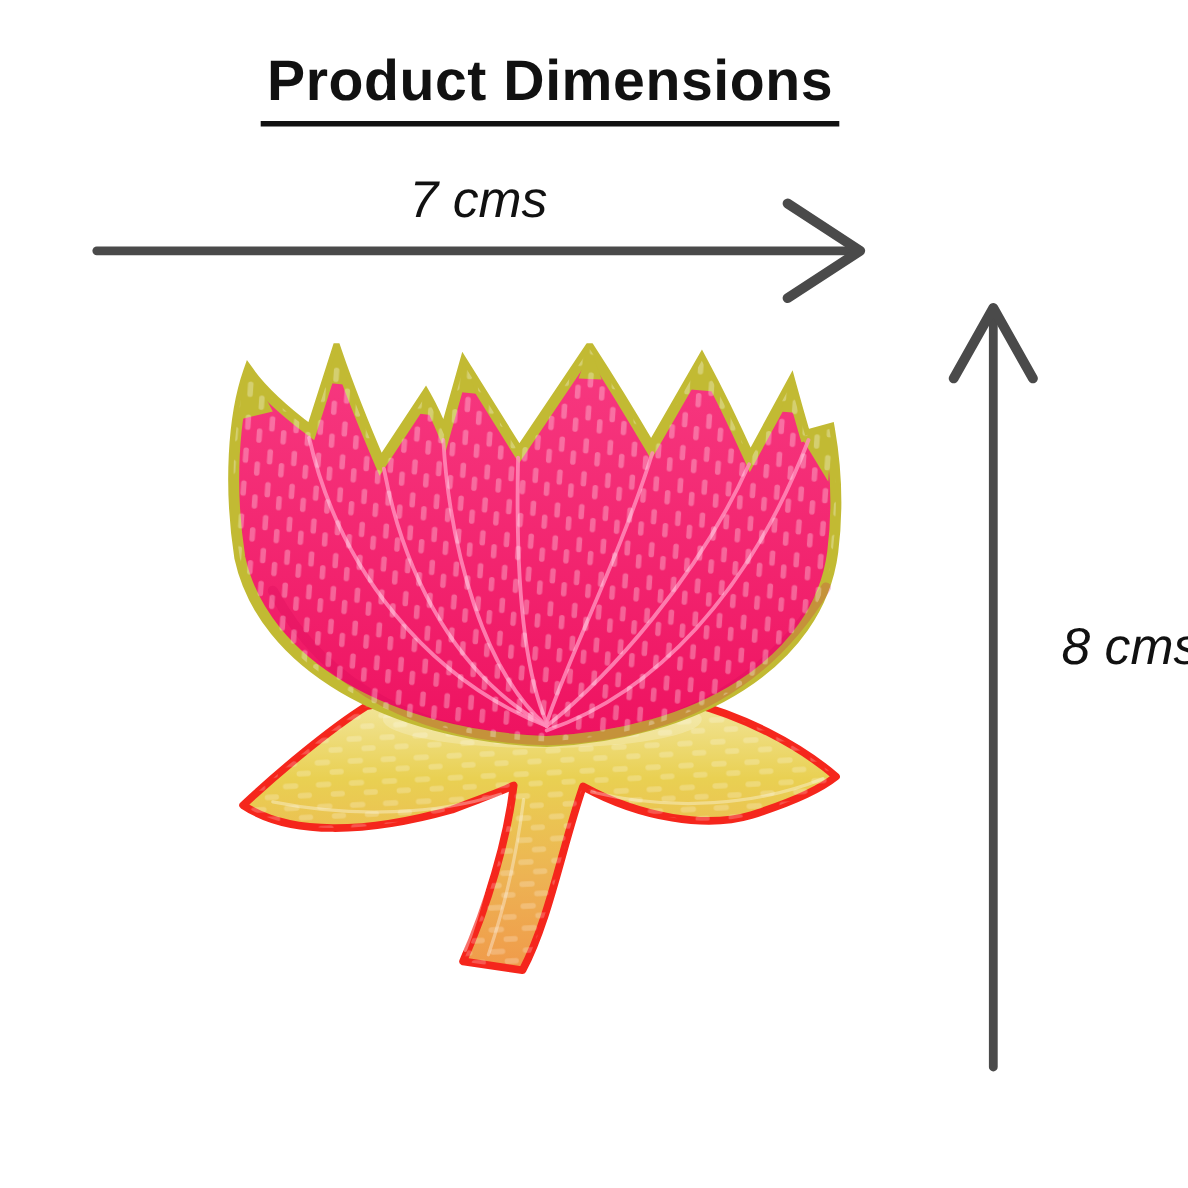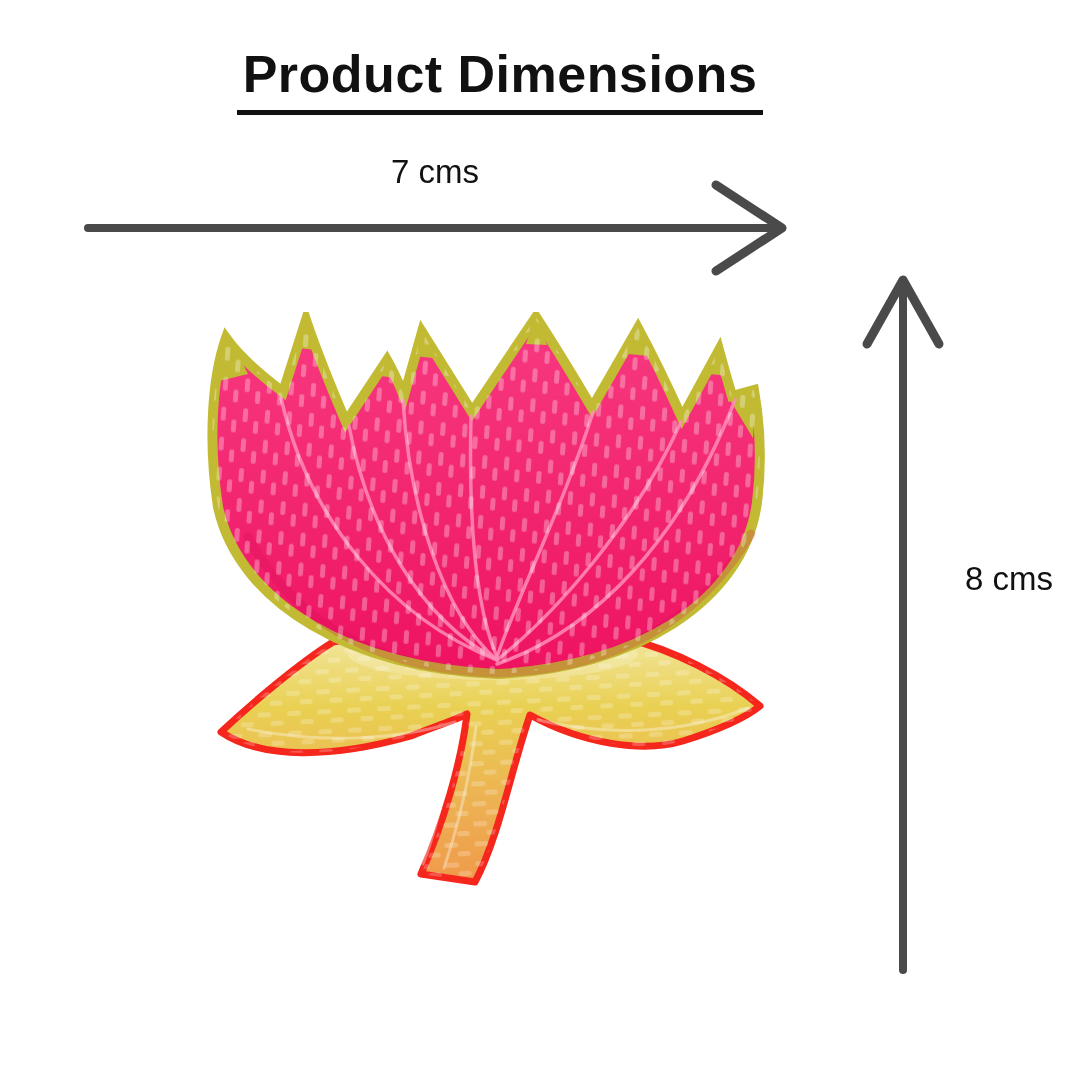--- a/index.html
+++ b/index.html
@@ -21,24 +21,25 @@
     display: inline-block;
     font-size: 52px;
     font-weight: 600;
     letter-spacing: 0.5px;
     color: var(--text, #111111);
     border-bottom: 5px solid var(--text, #111111);
     padding: 0 6px 6px 6px;
   }
   .dim-label {
     position: absolute;
-    font-size: 33px;
+    font-size: 47px;
     font-weight: 400;
     color: var(--text, #111111);
     white-space: nowrap;
+    font-style: italic;
   }
   #width-label { left: 300px; top: 153px; width: 270px; text-align: center; }
   #height-label { left: 922px; top: 560px; margin-left: 43px; }
   .arrow-svg { position: absolute; overflow: visible; }
   #width-arrow { left: 80px; top: 178px; }
   #height-arrow { left: 858px; top: 272px; }
   .arrow-stroke {
     stroke: var(--arrow, #4a4a4a);
     stroke-width: 8;
     stroke-linecap: round;

